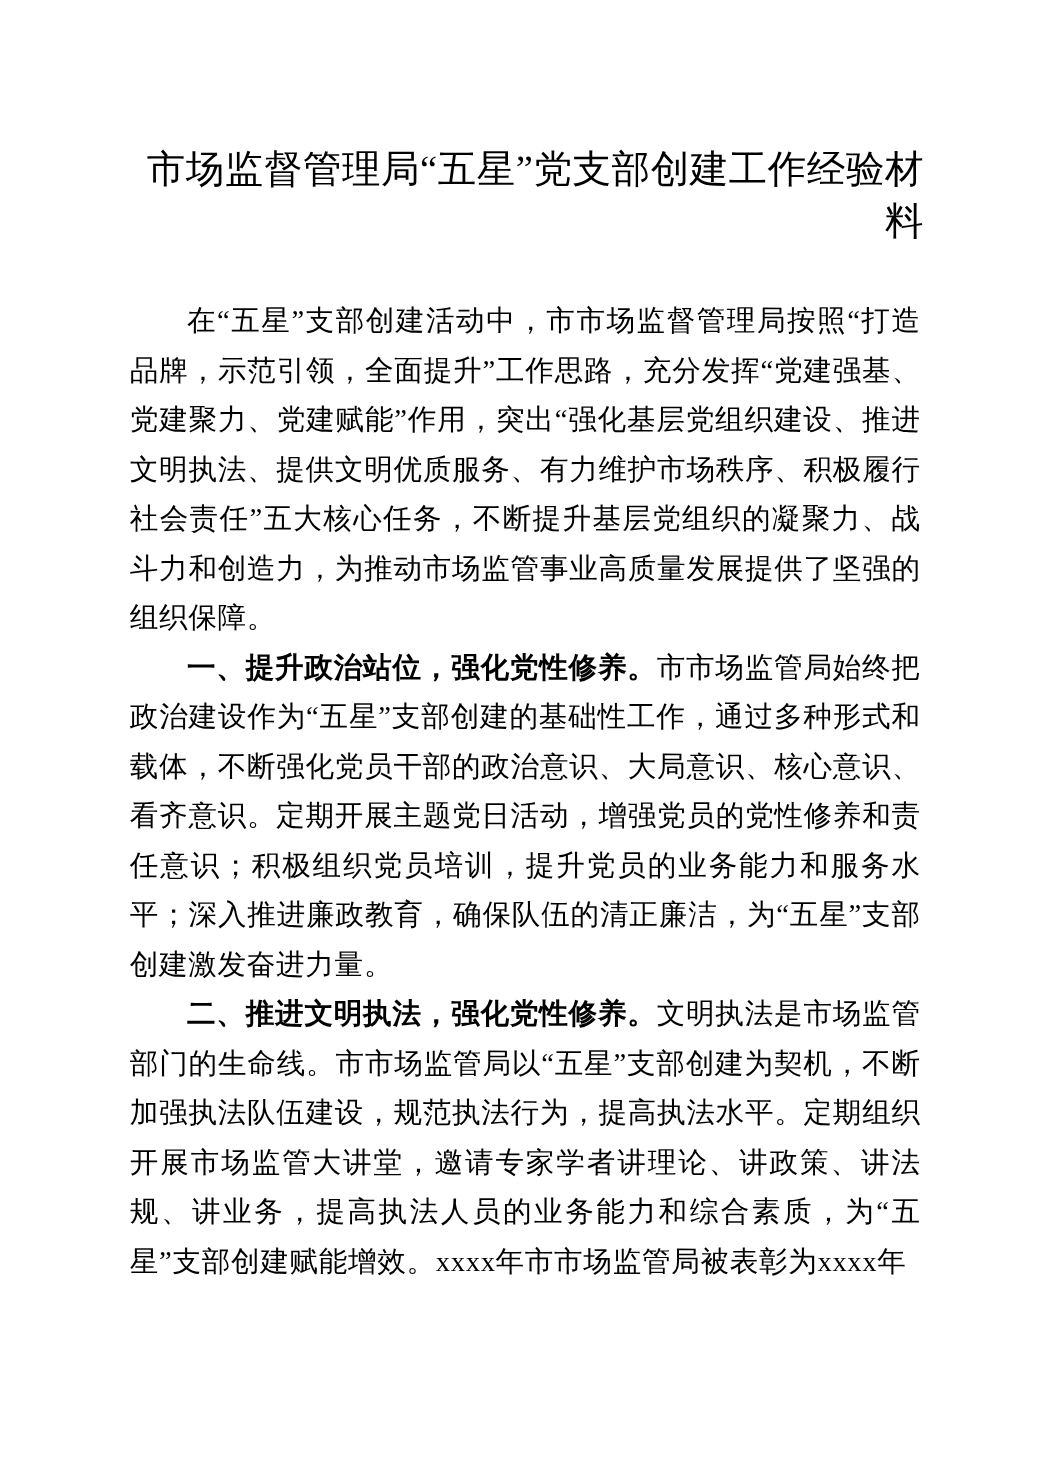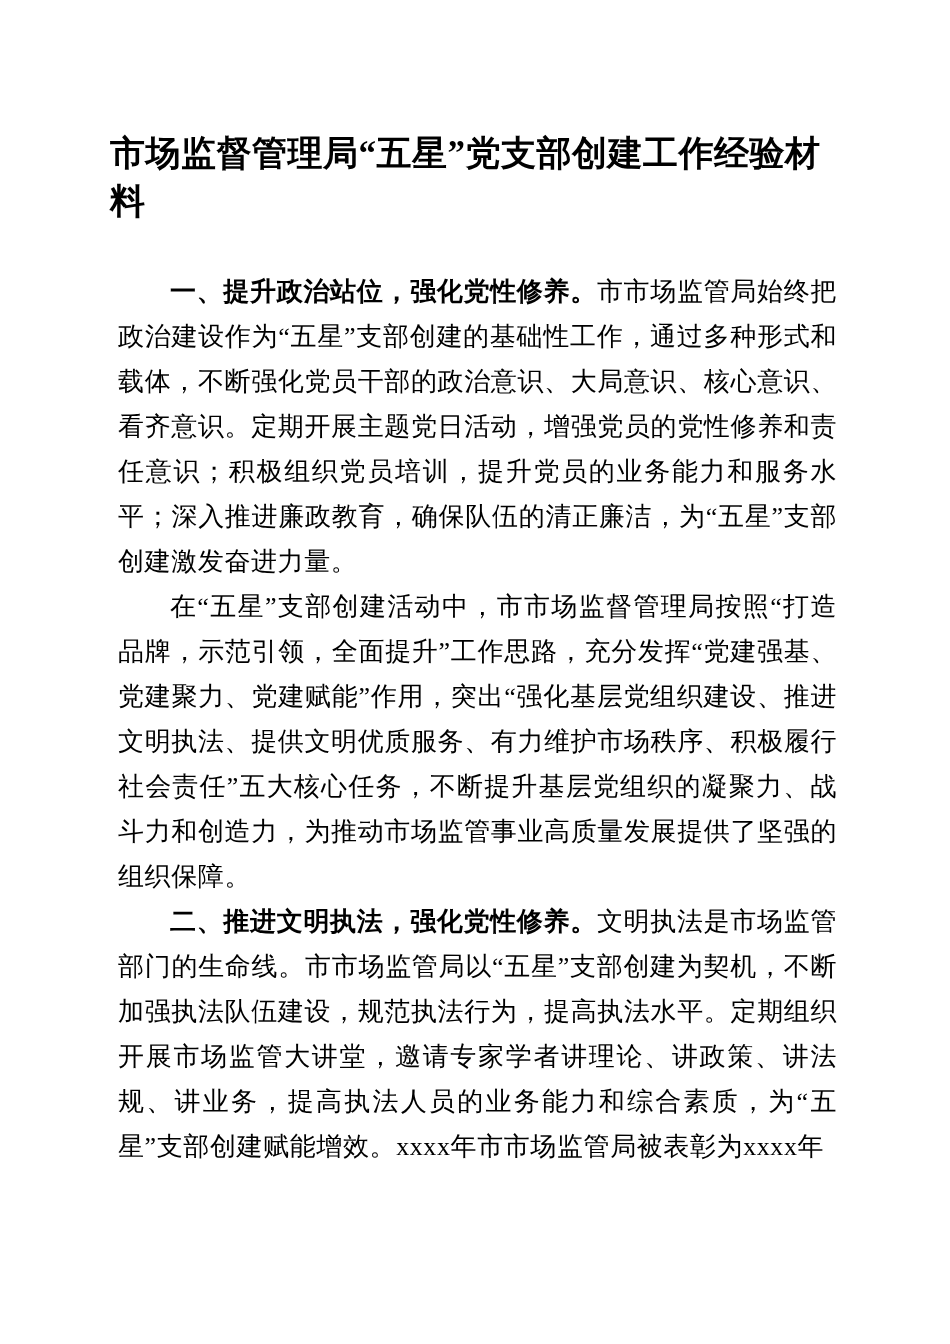--- a/index.html
+++ b/index.html
@@ -18,22 +18,22 @@
     position: relative;
     width: 950px;
     height: 1344px;
     background: #ffffff;
   }
   .doc-title {
     margin: 130px 110px 0 110px;
     width: 730px;
     font-size: 35px;
     line-height: 48px;
-    font-weight: 700;
-    text-align: left;
+    font-weight: 400;
+    text-align: right;
     letter-spacing: 0.5px;
   }
   .doc-body {
     margin: 43px 113px 0 118px;
     width: 719px;
     font-size: 26px;
     line-height: 45px;
     letter-spacing: 0.6px;
     text-align: justify;
     line-break: strict;
@@ -50,21 +50,21 @@
 </style>
 </head>
 <body>
 
 <div class="page">
 
   <div class="doc-title">市场监督管理局“五星”党支部创建工作经验材料</div>
 
   <div class="doc-body">
 
+    <p><span class="lead"></span><span>在“五星”支部创建活动中，市市场监督管理局按照“打造品牌，示范引领，全面提升”工作思路，充分发挥“党建强基、党建聚力、党建赋能”作用，突出“强化基层党组织建设、推进文明执法、提供文明优质服务、有力维护市场秩序、积极履行社会责任”五大核心任务，不断提升基层党组织的凝聚力、战斗力和创造力，为推动市场监管事业高质量发展提供了坚强的组织保障。</span></p>
+
     <p><span class="lead">一、提升政治站位，强化党性修养。</span><span>市市场监管局始终把政治建设作为“五星”支部创建的基础性工作，通过多种形式和载体，不断强化党员干部的政治意识、大局意识、核心意识、看齐意识。定期开展主题党日活动，增强党员的党性修养和责任意识；积极组织党员培训，提升党员的业务能力和服务水平；深入推进廉政教育，确保队伍的清正廉洁，为“五星”支部创建激发奋进力量。</span></p>
-
-    <p><span class="lead"></span><span>在“五星”支部创建活动中，市市场监督管理局按照“打造品牌，示范引领，全面提升”工作思路，充分发挥“党建强基、党建聚力、党建赋能”作用，突出“强化基层党组织建设、推进文明执法、提供文明优质服务、有力维护市场秩序、积极履行社会责任”五大核心任务，不断提升基层党组织的凝聚力、战斗力和创造力，为推动市场监管事业高质量发展提供了坚强的组织保障。</span></p>
 
     <p><span class="lead">二、推进文明执法，强化党性修养。</span><span>文明执法是市场监管部门的生命线。市市场监管局以“五星”支部创建为契机，不断加强执法队伍建设，规范执法行为，提高执法水平。定期组织开展市场监管大讲堂，邀请专家学者讲理论、讲政策、讲法规、讲业务，提高执法人员的业务能力和综合素质，为“五星”支部创建赋能增效。xxxx年市市场监管局被表彰为xxxx年</span></p>
 
   </div>
 
 </div>
 
 </body></html>

